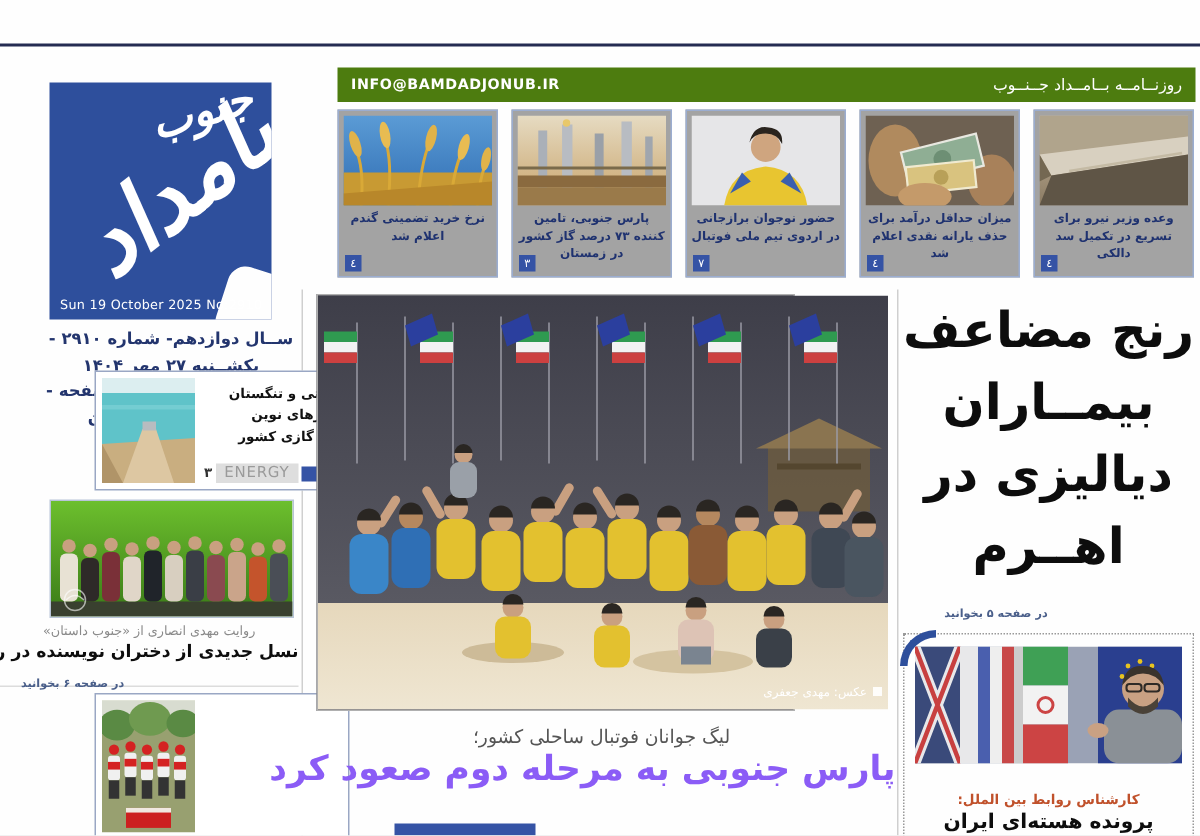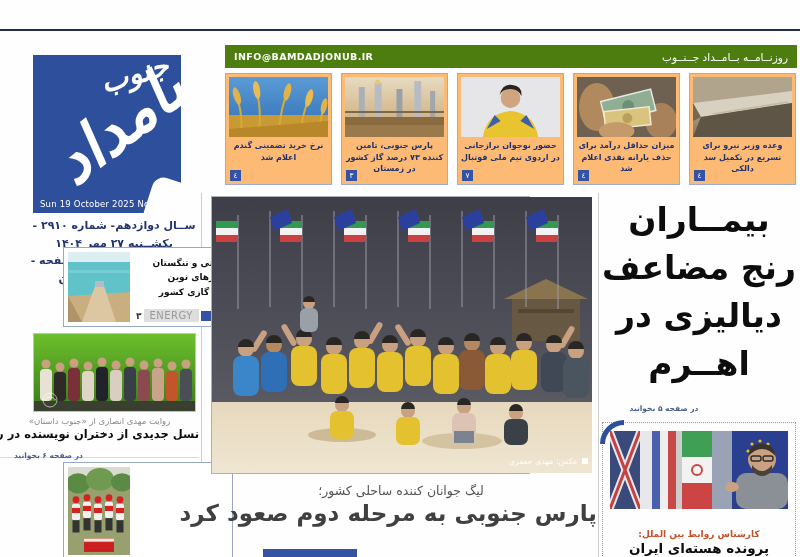--- a/index.html
+++ b/index.html
@@ -15,21 +15,21 @@
   .masthead-swash{position:absolute;right:-16px;bottom:-18px;width:50px;height:50px;background:#fefefe;border-radius:12px;transform:rotate(18deg);}
   .masthead-date{position:absolute;left:7px;bottom:4px;color:#fff;font-size:8.5px;letter-spacing:.2px;}
 
   
   .info-bar{position:absolute;left:225px;top:45px;width:572px;height:23px;background:#4d7c0f;color:#fff;display:flex;align-items:center;justify-content:space-between;padding:0 9px;}
   .info-email{font-size:9.5px;font-weight:bold;letter-spacing:.4px;}
   .info-name{font-size:10.5px;}
 
   
   .strip{position:absolute;left:225px;top:73px;width:572px;display:flex;gap:9px;}
-  .thumb{width:107px;height:112px;background:#fdba74;border:1px solid #9badd0;padding:3px 3px 2px;position:relative;}
+  .thumb{width:107px;height:112px;background:#a3a3a3;border:1px solid #9badd0;padding:3px 3px 2px;position:relative;}
   .thumb svg{display:block;width:99px;height:60px;}
   .thumb-caption{direction:rtl;text-align:center;font-size:8px;font-weight:bold;color:#1f3270;line-height:1.45;margin-top:3px;}
   .thumb-badge{position:absolute;left:4px;bottom:3px;width:11px;height:11px;background:#3553a5;color:#fff;font-size:7.5px;line-height:11px;text-align:center;}
 
   
   .dateline{position:absolute;left:30px;top:217px;width:168px;direction:rtl;text-align:center;color:#23356e;font-size:11px;font-weight:bold;line-height:1.6;}
 
   
   .vline{position:absolute;top:193px;width:1px;height:364px;background:#cfcfcf;}
   .vline.v1{left:201px;}
@@ -52,21 +52,21 @@
   .writers-photo{position:absolute;left:33px;top:333px;width:163px;height:79px;border:1px solid #b8c4d8;}
   .writers-photo svg{display:block;width:161px;height:77px;}
   .writers-kicker{position:absolute;left:0;top:416px;width:199px;direction:rtl;text-align:center;font-size:8.5px;color:#8a8a8a;}
   .writers-headline{position:absolute;left:0;top:427px;width:199px;direction:rtl;text-align:center;font-size:11.5px;font-weight:bold;color:#0d0d0d;white-space:nowrap;}
   .writers-note{position:absolute;left:14px;top:451px;width:90px;text-align:left;font-size:7.5px;color:#4a5f8a;font-weight:bold;}
 
   
   .main-photo{position:absolute;left:211px;top:196px;width:319px;height:278px;border:1px solid #b0b0b0;background:#42424d;}
   .main-photo svg{display:block;width:380px;height:276px;}
   .main-kicker{position:absolute;left:205px;top:483px;width:392px;direction:rtl;text-align:center;font-size:12.5px;color:#555;}
-  .main-headline{position:absolute;left:205px;top:500px;width:392px;direction:rtl;text-align:center;font-size:23px;font-weight:bold;color:#404040;white-space:nowrap;}
+  .main-headline{position:absolute;left:205px;top:500px;width:392px;direction:rtl;text-align:center;font-size:23px;font-weight:bold;color:#8b5cf6;white-space:nowrap;}
   .partial-tag{position:absolute;left:263px;top:549px;width:94px;height:8px;background:#3553a5;overflow:hidden;text-align:center;}
   .partial-tag span{color:#fff;font-size:11px;line-height:14px;}
 
   
   .lead{position:absolute;left:601px;top:196px;width:196px;direction:rtl;text-align:center;color:#0d0d0d;}
   .lead div{font-size:33px;font-weight:bold;line-height:1.45;letter-spacing:-1px;white-space:nowrap;}
   .lead-note{position:absolute;left:612px;top:404px;width:104px;text-align:center;font-size:7.5px;color:#4a5f8a;font-weight:bold;}
 
   
   .interview{position:absolute;left:602px;top:422px;width:194px;height:140px;border:1px dotted #999;padding-top:8px;}
@@ -485,29 +485,29 @@
           </g>
       </g>
 
       <g>
         <rect x="370" y="261" width="6" height="6" fill="#ffffff" opacity=".9"></rect>
         <text x="366" y="267" text-anchor="end" font-size="8" fill="#ffffff">عکس: مهدی جعفری</text>
       </g>
     </svg>
   </div>
 
-  <div class="main-kicker">لیگ جوانان کننده ساحلی کشور؛</div>
+  <div class="main-kicker">لیگ جوانان فوتبال ساحلی کشور؛</div>
   <div class="main-headline">پارس جنوبی به مرحله دوم صعود کرد</div>
   <div class="partial-tag">
     <span>ورزش</span>
   </div>
 
   <div class="lead">
+    <div>رنج مضاعف</div>
     <div>بیمــاران</div>
-    <div>رنج مضاعف</div>
     <div>دیالیزی در</div>
     <div>اهــرم</div>
   </div>
   <div class="lead-note">در صفحه ۵ بخوانید</div>
 
   <div class="interview">
     <div class="interview-arc"></div>
     <svg viewBox="0 0 178 78" preserveAspectRatio="none">
       <rect width="178" height="78" fill="#9aa2b5"></rect>
       <rect x="0" y="0" width="30" height="78" fill="#3a4a7a"></rect>

